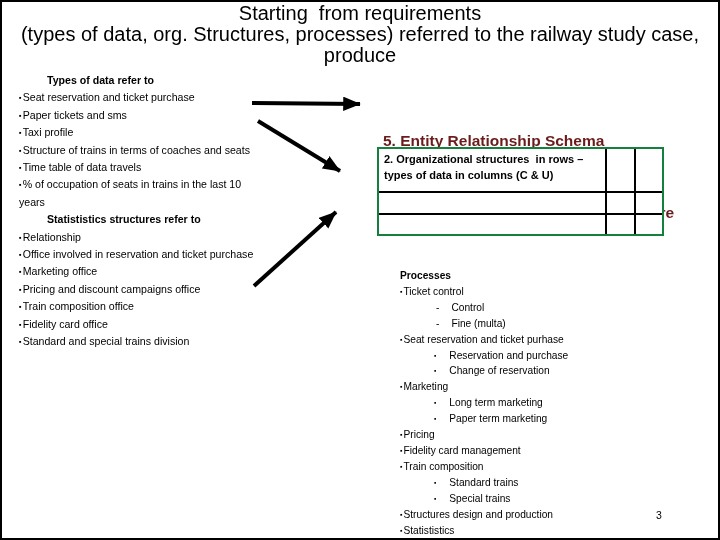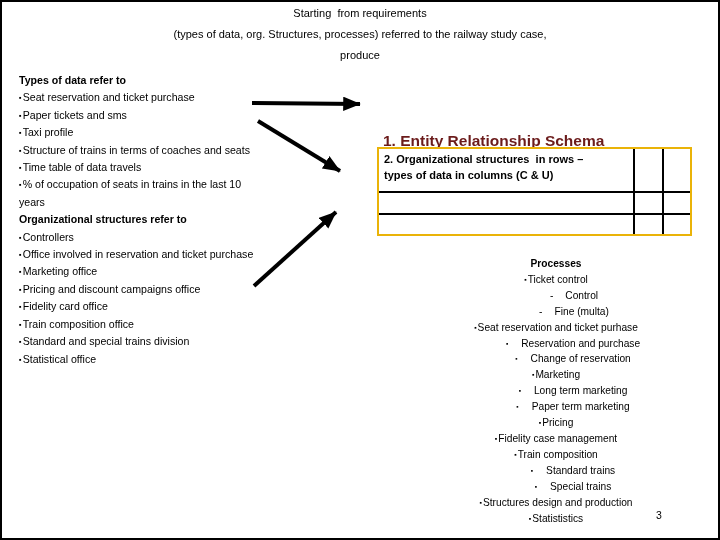--- a/index.html
+++ b/index.html
@@ -12,65 +12,65 @@
   .slide {
     position:absolute; left:0; top:0;
     width:716px; height:536px;
     border:2px solid #000;
     background:#fff;
     overflow:hidden;
   }
   .slide-title {
     position:absolute; top:1px; left:0; width:100%;
     text-align:center;
-    font-size:11px; line-height:21px;
+    font-size:20px; line-height:21px;
     font-weight:500;
   }
   .slide-title .tline { white-space:pre; }
 
   
   .li { white-space:pre-wrap; }
   .li .marker { display:inline-block; }
   .li .txt { }
 
   .left-panel {
     position:absolute; left:17px; top:70px; width:290px;
     font-size:10.6px; line-height:17.4px;
   }
-  .left-panel .li.header { font-weight:bold; }
+  .left-panel .li.header { font-weight:bold;margin-left:28px; }
   .left-panel .li .marker { font-size:7.5px; vertical-align:1px; margin-right:1px; }
 
   .er-heading {
     position:absolute; left:381px; top:79px;
     font-size:15.5px; line-height:24px; font-weight:bold;
     white-space:pre;
   }
 
   .org-table {
     position:absolute; left:375px; top:145px;
-    width:315px; height:89px;
-    border:2px solid #eab308;
+    width:287px; height:89px;
+    border:2px solid #15803d;
     box-sizing:border-box;
     display:grid;
     grid-template-columns:1fr 29px 28px;
     grid-template-rows:42px 1fr 1fr;
     background:#fff;
   }
   .org-table .tc { border-left:2px solid #000; border-top:2px solid #000; }
   .org-table .tc.first-col { border-left:none; }
   .org-table .tc.first-row { border-top:none; }
   .org-table .hdr {
     padding:2px 5px;
     font-weight:bold; font-size:11px; line-height:16px;
   }
   .org-table .hdr div { white-space:pre; }
 
   .processes {
-    position:absolute; left:398px; top:254px; width:312px;
-    font-size:10.2px; line-height:15.9px;text-align:center;
+    position:absolute; left:398px; top:266px; width:312px;
+    font-size:10.2px; line-height:15.9px;
   }
   .processes .li.header { font-weight:bold; }
   .processes .li.bullet .marker { font-size:7px; vertical-align:1px; margin-right:1px; }
   .processes .li.sub { padding-left:34px; }
   .processes .li.sub .marker { font-size:6.5px; vertical-align:1px; margin-right:13px; }
   .processes .li.dash { padding-left:36px; }
   .processes .li.dash .marker { margin-right:12px; }
 
   .page-number {
     position:absolute; left:654px; top:507px;
@@ -95,33 +95,32 @@
 
   <div class="left-panel">
       <div class="li header"><span class="txt">Types of data refer to</span></div>
       <div class="li bullet"><span class="marker">▪</span><span class="txt">Seat reservation and ticket purchase</span></div>
       <div class="li bullet"><span class="marker">▪</span><span class="txt">Paper tickets and sms</span></div>
       <div class="li bullet"><span class="marker">▪</span><span class="txt">Taxi profile</span></div>
       <div class="li bullet"><span class="marker">▪</span><span class="txt">Structure of trains in terms of coaches and seats</span></div>
       <div class="li bullet"><span class="marker">▪</span><span class="txt">Time table of data travels</span></div>
       <div class="li bullet"><span class="marker">▪</span><span class="txt">% of occupation of seats in trains in the last 10</span></div>
       <div class="li plain"><span class="txt">years</span></div>
-      <div class="li header"><span class="txt">Organizational structures refer to</span></div>
-      <div class="li bullet"><span class="marker">▪</span><span class="txt">Controllers</span></div>
+      <div class="li header"><span class="txt">Statististics structures refer to</span></div>
+      <div class="li bullet"><span class="marker">▪</span><span class="txt">Relationship</span></div>
       <div class="li bullet"><span class="marker">▪</span><span class="txt">Office involved in reservation and ticket purchase</span></div>
       <div class="li bullet"><span class="marker">▪</span><span class="txt">Marketing office</span></div>
       <div class="li bullet"><span class="marker">▪</span><span class="txt">Pricing and discount campaigns office</span></div>
+      <div class="li bullet"><span class="marker">▪</span><span class="txt">Train composition office</span></div>
       <div class="li bullet"><span class="marker">▪</span><span class="txt">Fidelity card office</span></div>
-      <div class="li bullet"><span class="marker">▪</span><span class="txt">Train composition office</span></div>
       <div class="li bullet"><span class="marker">▪</span><span class="txt">Standard and special trains division</span></div>
-      <div class="li bullet"><span class="marker">▪</span><span class="txt">Statistical office</span></div>
     </div>
 
   <div class="er-heading" style="color: rgb(107, 27, 27);">
-    <div>1. Entity Relationship Schema</div>
+    <div>5. Entity Relationship Schema</div>
     <div>For those of you that studied ER before</div>
   </div>
 
   <div class="org-table">
     <div class="tc first-col first-row hdr">
       <div>2. Organizational structures  in rows –</div>
       <div>types of data in columns (C &amp; U)</div>
     </div>
     <div class="tc first-row"></div>
     <div class="tc first-row"></div>
@@ -138,21 +137,21 @@
       <div class="li bullet"><span class="marker">▪</span><span class="txt">Ticket control</span></div>
       <div class="li dash"><span class="marker">-</span><span class="txt">Control</span></div>
       <div class="li dash"><span class="marker">-</span><span class="txt">Fine (multa)</span></div>
       <div class="li bullet"><span class="marker">▪</span><span class="txt">Seat reservation and ticket purhase</span></div>
       <div class="li sub"><span class="marker">▪</span><span class="txt">Reservation and purchase</span></div>
       <div class="li sub"><span class="marker">▪</span><span class="txt">Change of reservation</span></div>
       <div class="li bullet"><span class="marker">▪</span><span class="txt">Marketing</span></div>
       <div class="li sub"><span class="marker">▪</span><span class="txt">Long term marketing</span></div>
       <div class="li sub"><span class="marker">▪</span><span class="txt">Paper term marketing</span></div>
       <div class="li bullet"><span class="marker">▪</span><span class="txt">Pricing</span></div>
-      <div class="li bullet"><span class="marker">▪</span><span class="txt">Fidelity case management</span></div>
+      <div class="li bullet"><span class="marker">▪</span><span class="txt">Fidelity card management</span></div>
       <div class="li bullet"><span class="marker">▪</span><span class="txt">Train composition</span></div>
       <div class="li sub"><span class="marker">▪</span><span class="txt">Standard trains</span></div>
       <div class="li sub"><span class="marker">▪</span><span class="txt">Special trains</span></div>
       <div class="li bullet"><span class="marker">▪</span><span class="txt">Structures design and production</span></div>
       <div class="li bullet"><span class="marker">▪</span><span class="txt">Statististics</span></div>
     </div>
 
   <div class="page-number">3</div>
 
   <svg class="arrows" width="716" height="536" viewBox="0 0 716 536">

